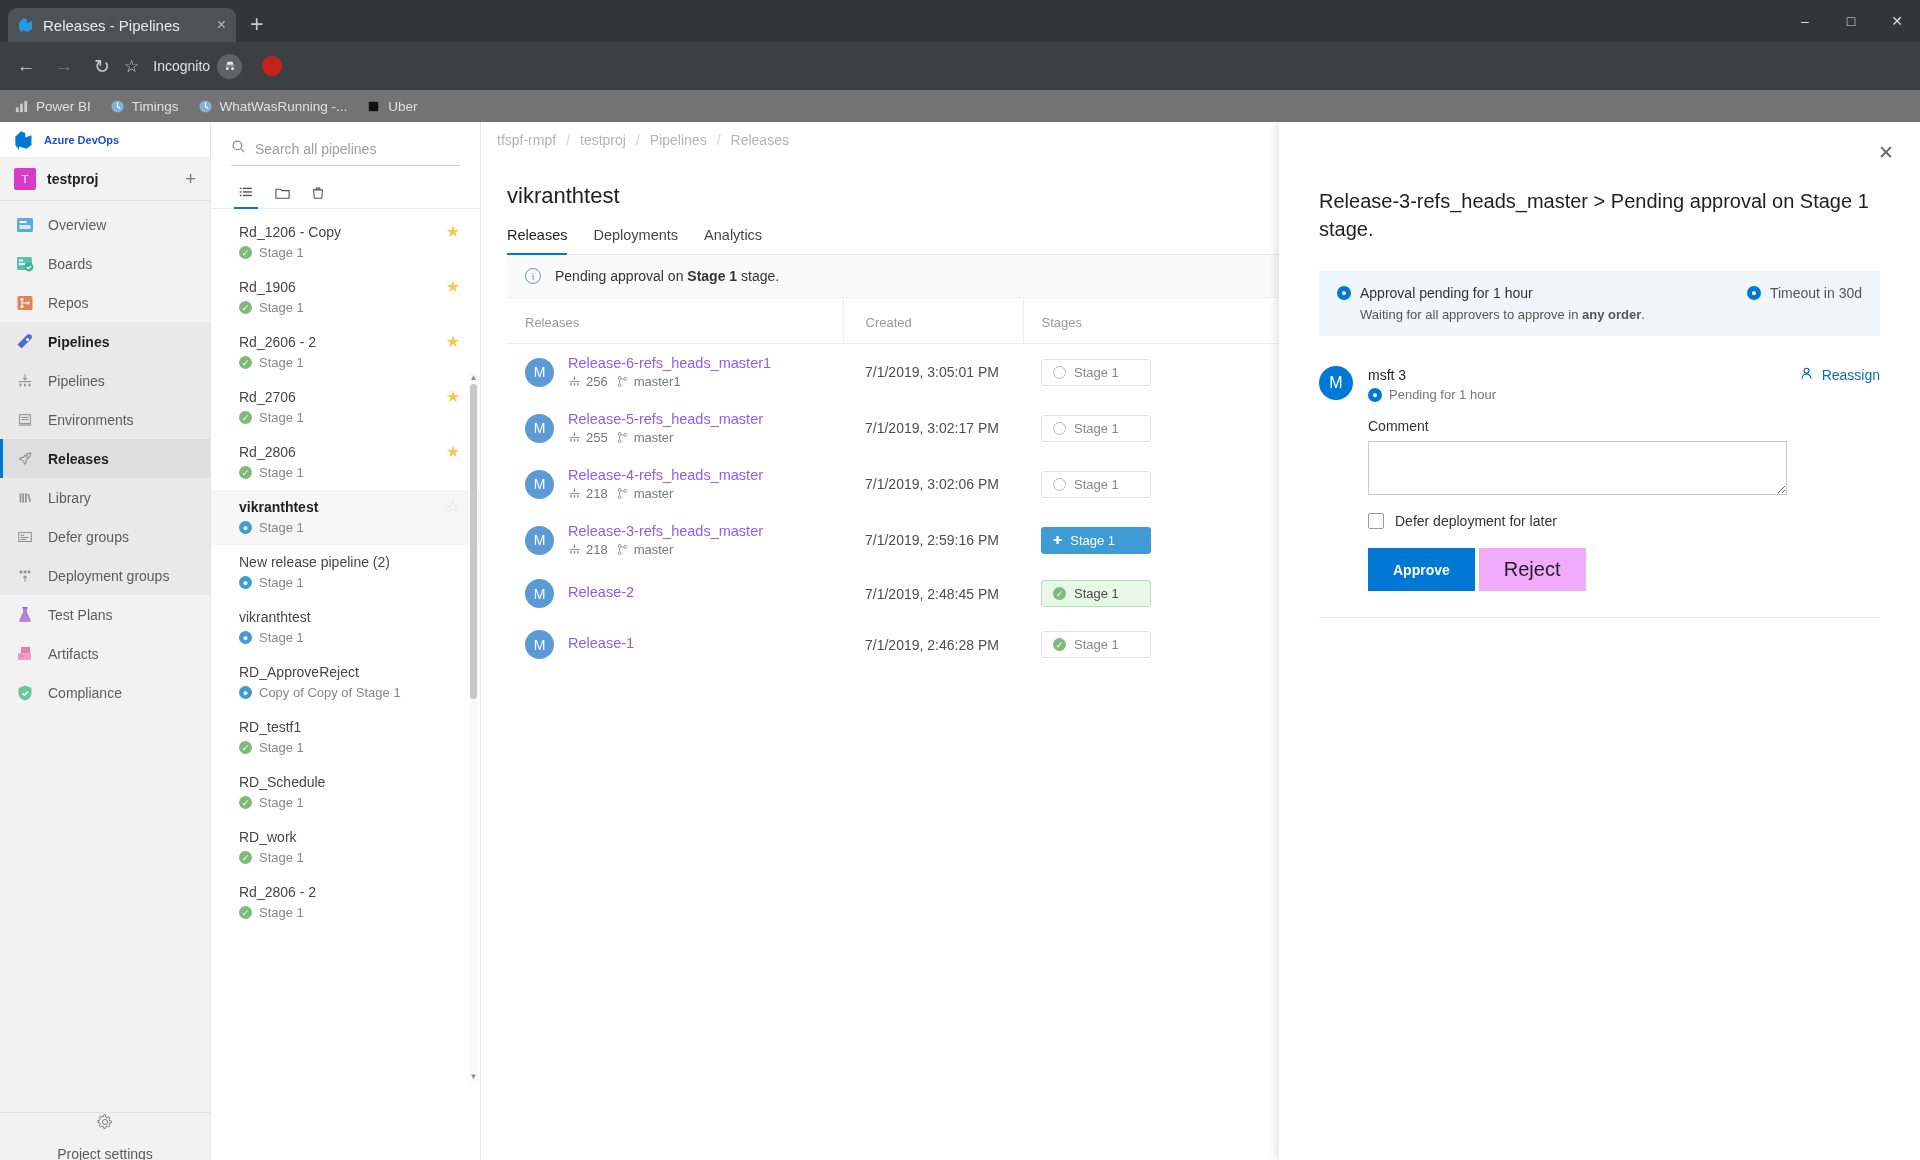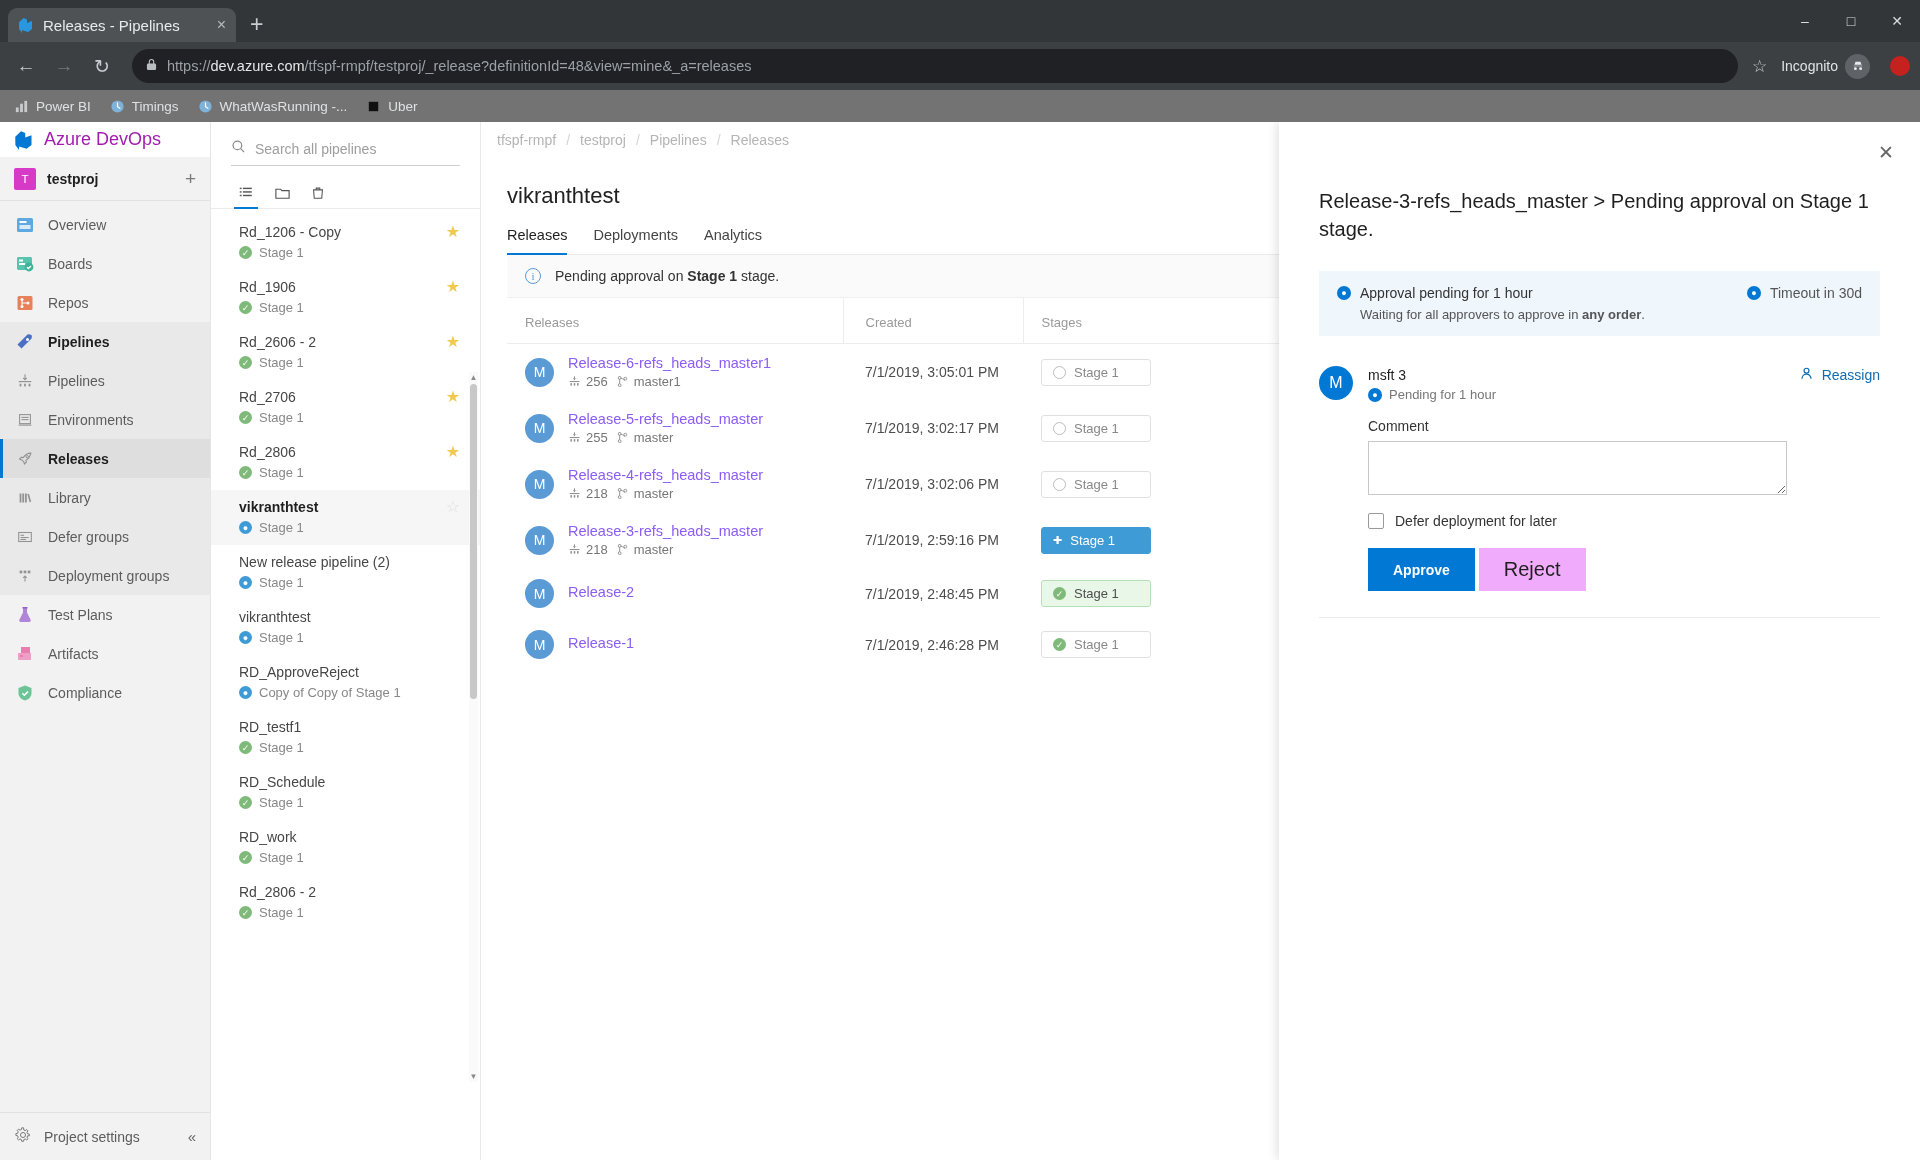--- a/index.html
+++ b/index.html
@@ -76,21 +76,21 @@
 
   
   .rail {
     width: 211px; flex: 0 0 211px; background: #f2f2f2; display: flex; flex-direction: column;
     border-right: 1px solid #e6e6e6;
   }
   .devops-hdr {
     height: 35px; display: flex; align-items: center; gap: 10px; padding: 0 14px; background: #fff;
   }
   .devops-logo { width: 20px; height: 20px; flex: 0 0 20px; }
-  .devops-txt { color: #a21caf; font-size: 18px; font-weight: normal; }
+  .devops-txt { color: #1d4ed8; font-size: 11px; font-weight: bold; }
   .proj-row {
     height: 44px; display: flex; align-items: center; gap: 11px; padding: 0 14px;
     border-bottom: 1px solid #e1e1e1; position: relative;
   }
   .proj-avatar {
     width: 22px; height: 22px; flex: 0 0 22px; background: #d63ac7; border-radius: 2px;
     color: #fff; font-size: 11.5px; display: flex; align-items: center; justify-content: center;
   }
   .proj-name { font-size: 14px; color: #1f1f1f; font-weight: bold; flex: 1; }
   .proj-plus { color: #7a7a7a; font-size: 19px; cursor: pointer; line-height: 1; }
@@ -102,21 +102,21 @@
   .navitem .ico { width: 22px; height: 22px; flex: 0 0 22px; display:flex;align-items:center;justify-content:center; }
   .navitem.group-active { background: #e9e9e9; font-weight: bold; color: #1f1f1f; }
   .navitem.sub { padding-left: 14px; background: #e9e9e9; }
   .navitem.sub .ico svg { opacity: .75; }
   .navitem.selected { background: #dedede; font-weight: bold; color: #1f1f1f; }
   .navitem.selected::before {
     content: ''; position: absolute; left: 0; top: 0; bottom: 0; width: 3px; background: #0078d4;
   }
   .rail-foot {
     height: 48px; border-top: 1px solid #e1e1e1; display: flex; align-items: center;
-    padding: 0 14px; gap: 12px; font-size: 14px; color: #5c5c5c; cursor: pointer;
+    padding: 0 14px; gap: 12px; font-size: 14px; color: #5c5c5c; cursor: pointer; flex-direction: column;
   }
   .collapse-btn { margin-left: auto; color: #666; font-size: 15px; cursor: pointer; }
 
   
   .pipepanel {
     width: 270px; flex: 0 0 270px; background: #fff; display: flex; flex-direction: column;
     border-right: 1px solid #e8e8e8; position: relative;
   }
   .pp-top { padding: 17px 20px 0 20px; }
   .pp-search {
@@ -303,28 +303,20 @@
       <span>–</span>
       <span>□</span>
       <span class="close">✕</span>
     </div>
   </div>
 
   <div class="toolbar">
     <span class="navbtn">←</span>
     <span class="navbtn dim">→</span>
     <span class="navbtn">↻</span>
-    <div class="omnibox">
-      <span class="lockicon">
-        <svg viewBox="0 0 12 14" width="11" height="13">
-            <path d="M3 6V4a3 3 0 016 0v2h.5A1.5 1.5 0 0111 7.5v4A1.5 1.5 0 019.5 13h-7A1.5 1.5 0 011 11.5v-4A1.5 1.5 0 012.5 6zm1.2 0h3.6V4a1.8 1.8 0 10-3.6 0z" fill="#b9bdc1"></path>
-          </svg>
-      </span>
-      <span class="url"><span class="dim">https://</span><span>dev.azure.com</span><span class="dim">/tfspf-rmpf/testproj/_release?definitionId=48&amp;view=mine&amp;_a=releases</span></span>
-    </div>
     <span class="star">☆</span>
     <div class="incognito-chip">
       <span>Incognito</span>
       <span class="incog-glyph">
         <svg viewBox="0 0 16 16" width="14" height="14">
             <path d="M5.2 3.2h5.6l1.3 3.3H3.9zM3 7.6h10v.8H3zM5 9.3a1.7 1.7 0 110 3.4 1.7 1.7 0 010-3.4zm6 0a1.7 1.7 0 110 3.4 1.7 1.7 0 010-3.4z" fill="#e8eaed"></path>
           </svg>
       </span>
     </div>
     <span class="profile-dot"></span>

